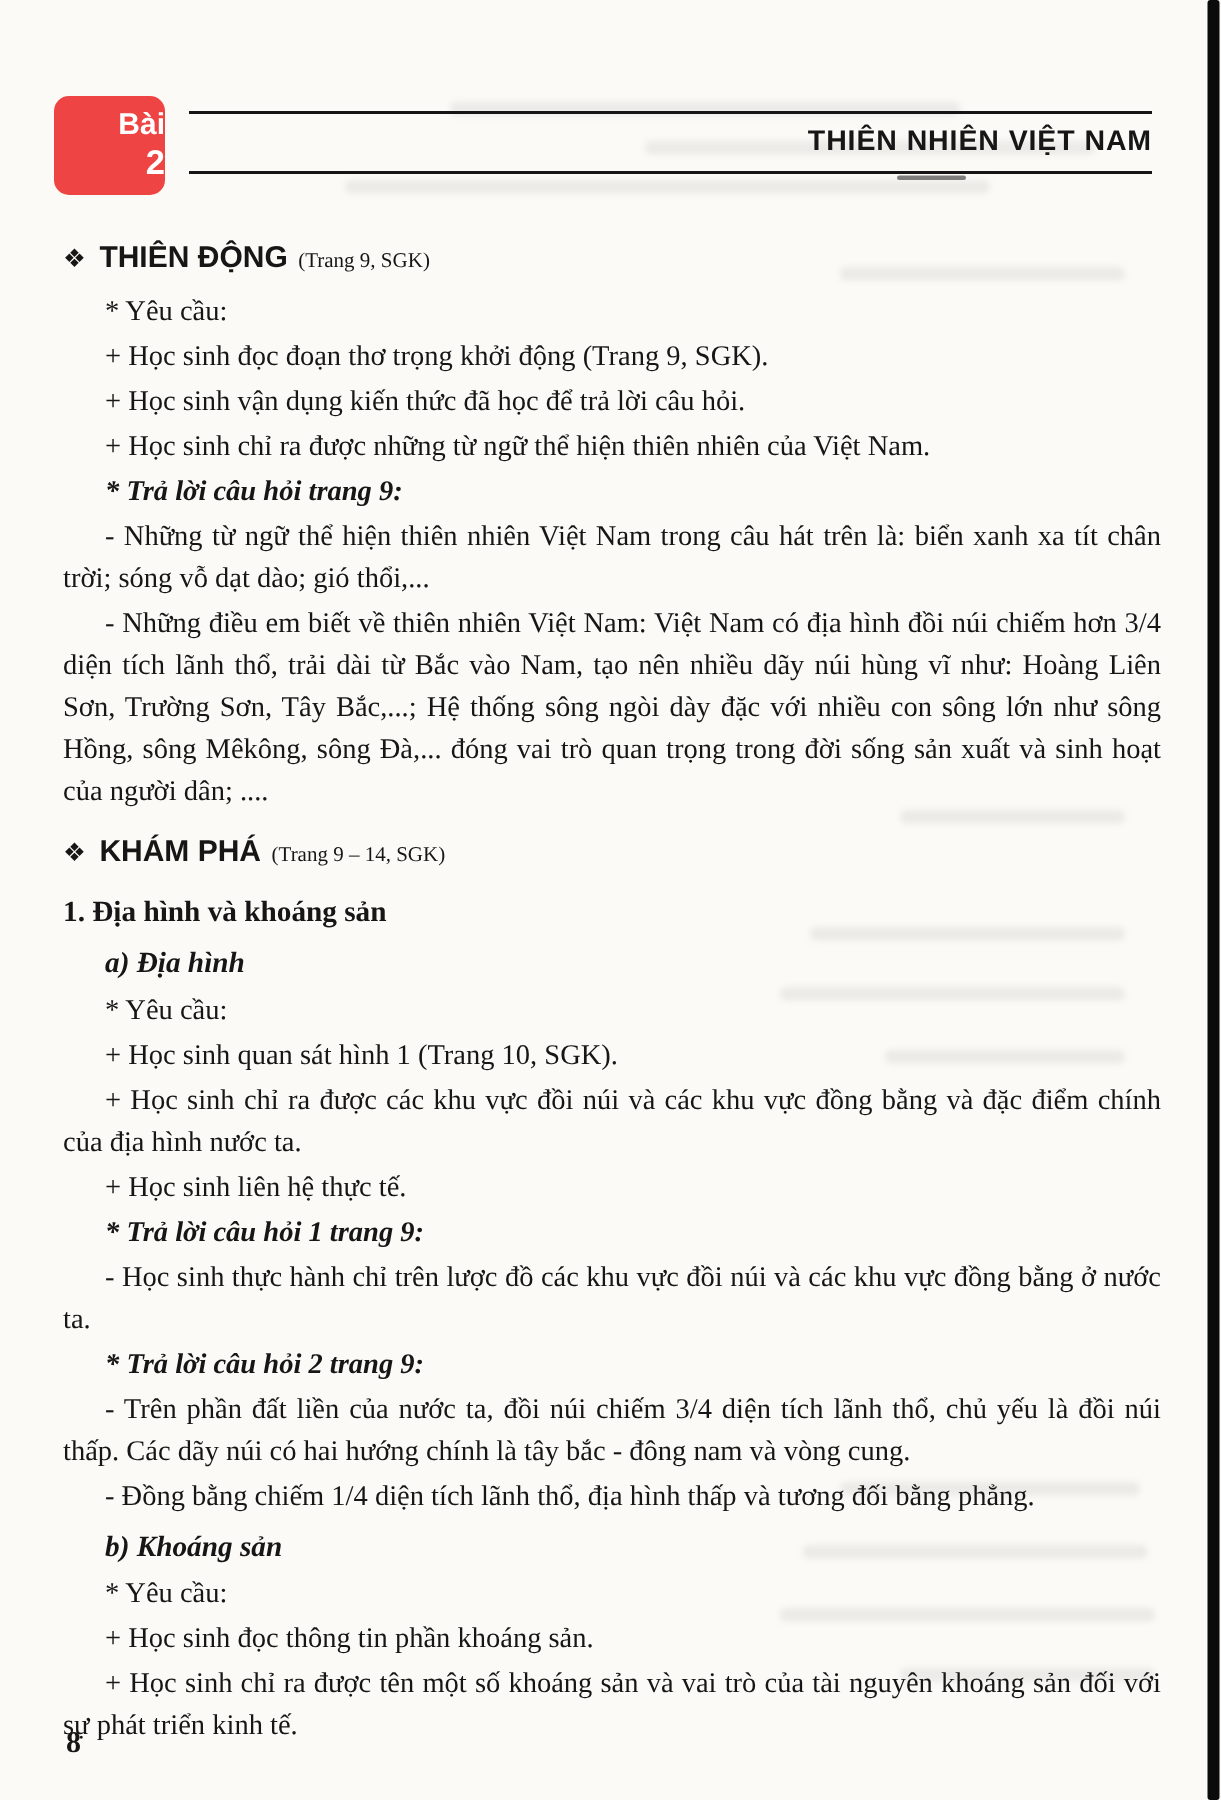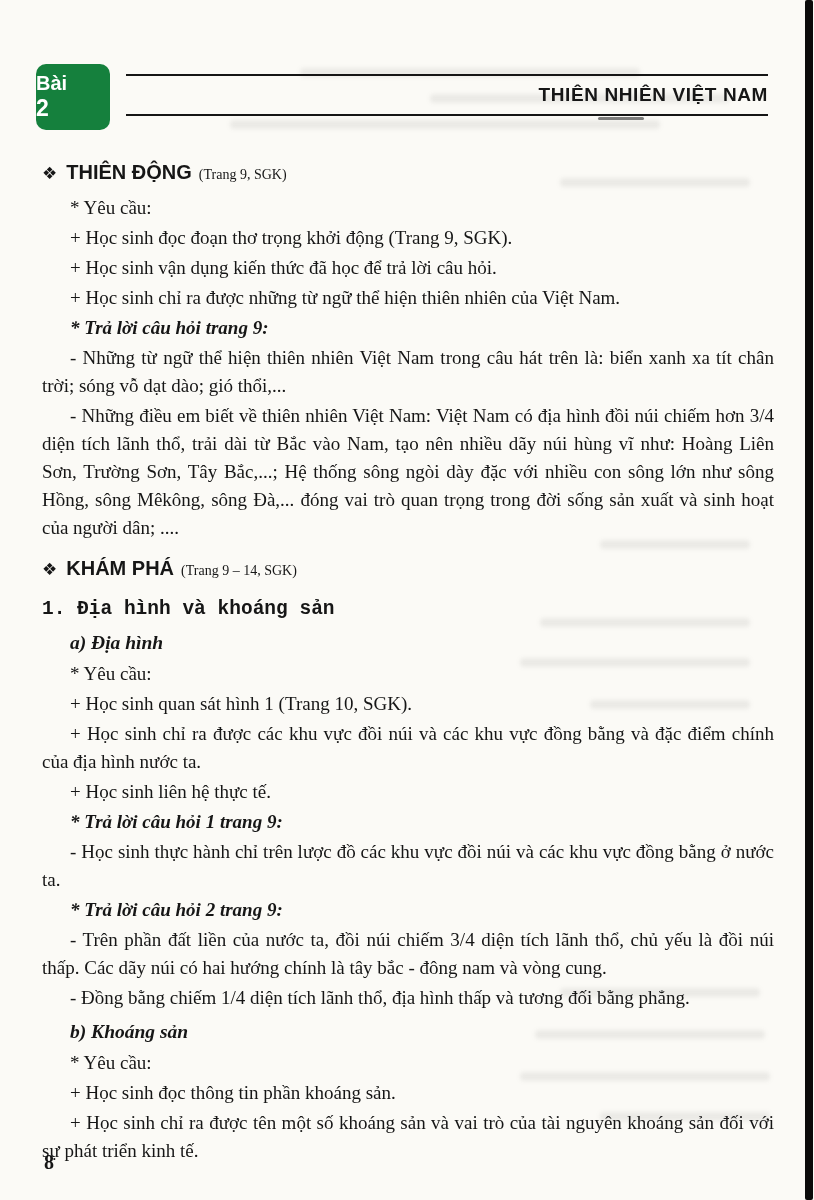--- a/index.html
+++ b/index.html
@@ -13,22 +13,22 @@
     overflow: hidden;
     font-family: "Liberation Serif", "DejaVu Serif", serif;
     color: #161616;
   }
 
   
   .header { position: absolute; top: 64px; left: 36px; right: 46px; height: 70px; }
   .lesson-box {
     position: absolute; left: 0; top: 0;
     width: 74px; height: 66px;
-    background: #15803d; border-radius: 10px;
-    color: #ffffff; text-align: left;
+    background: #ef4444; border-radius: 10px;
+    color: #ffffff; text-align: right;
     font-family: "Liberation Sans", sans-serif; font-weight: bold;
   }
   .lesson-label { font-size: 20px; margin-top: 7px; line-height: 24px; }
   .lesson-number { font-size: 23px; line-height: 26px; }
   .title-band {
     margin-left: 90px; margin-top: 10px; height: 38px;
     border-top: 2px solid #151515; border-bottom: 2px solid #151515;
     display: flex; align-items: center; justify-content: flex-end;
   }
   .title {
@@ -43,21 +43,21 @@
   }
   .content p { margin: 0 0 2px 0; }
   .para { text-indent: 28px; }
   .answer { text-indent: 28px; font-weight: bold; font-style: italic; }
   .h-section { margin-top: 12px !important; margin-bottom: 5px !important; text-align: left; }
   .h-label { font-family: "Liberation Sans", sans-serif; font-weight: bold; font-size: 20px; }
   .diamond { font-size: 17px; margin-right: 9px; }
   .h-suffix { margin-left: 7px; font-size: 14px; }
   .h-num {
     margin-top: 10px !important; margin-bottom: 6px !important;
-    font-family: Liberation Mono, monospace; font-weight: bold; font-size: 19.5px;
+    font-family: Liberation Serif, serif; font-weight: bold; font-size: 19.5px;
     text-align: left;
   }
   .h-sub {
     margin-top: 6px !important; margin-bottom: 3px !important;
     text-indent: 28px; font-weight: bold; font-style: italic; font-size: 19.5px;
     text-align: left;
   }
 
   
   .page-number {

